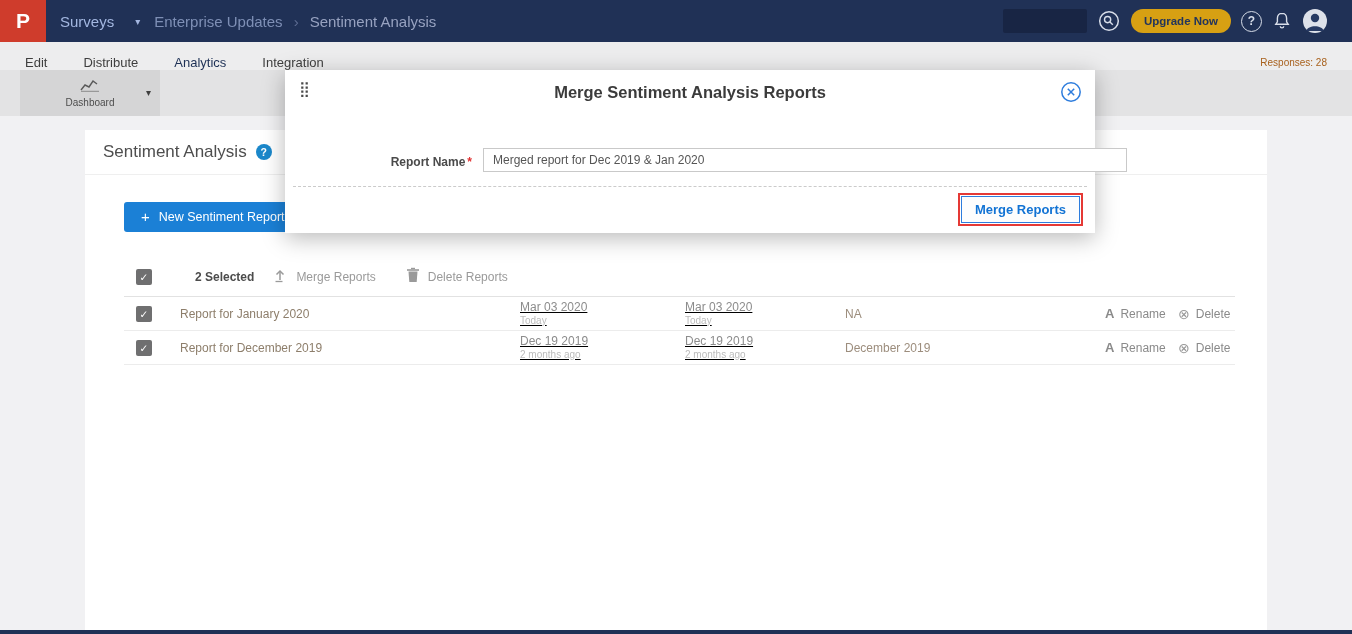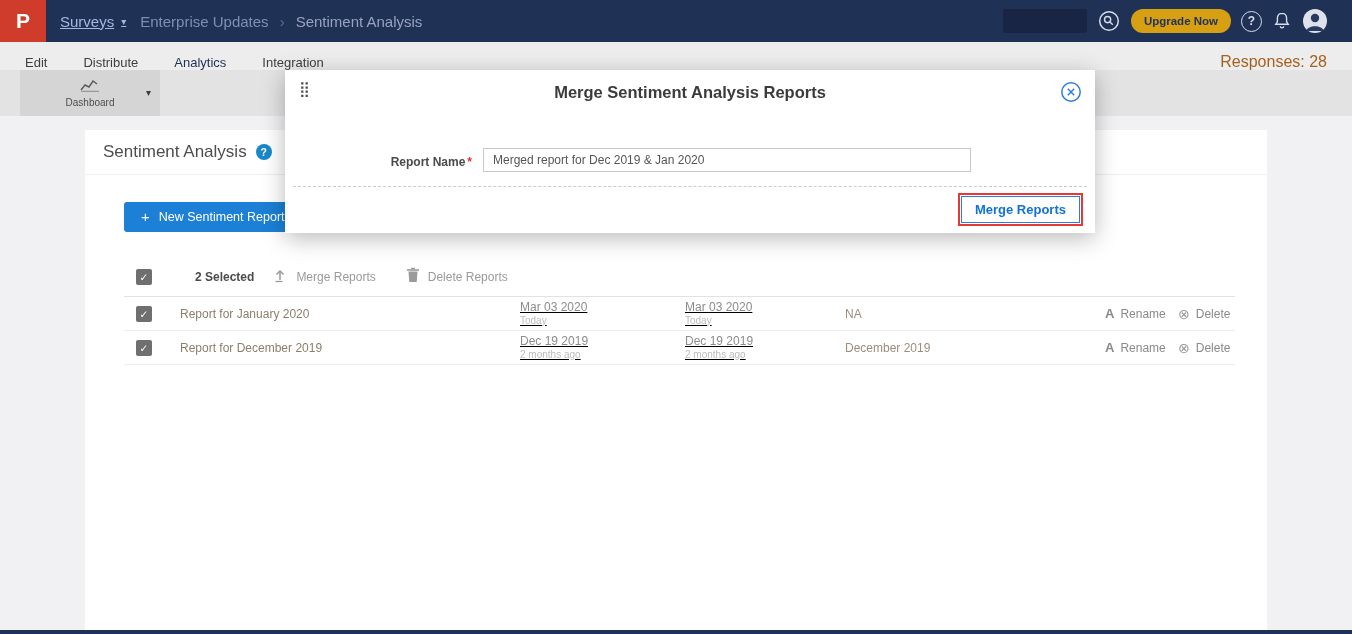--- a/index.html
+++ b/index.html
@@ -5,36 +5,36 @@
   * { box-sizing: border-box; }
   html,body { margin:0; padding:0; }
   body {
     position:relative; width:1352px; height:634px; overflow:hidden;
     background:#f1f1f3; font-family:"Liberation Sans", sans-serif;
   }
 
   
   .topbar { position:absolute; top:0; left:0; right:0; height:42px; background:#203156; display:flex; align-items:center; z-index:10; }
   .logo { width:46px; height:42px; background:#cf3c2c; color:#fff; font-size:21px; font-weight:bold; display:flex; align-items:center; justify-content:center; }
-  .product { display:flex; align-items:center; gap:7px; margin-left:14px; color:#a3b7e0; font-size:15px;text-decoration:underline; }
+  .product { display:flex; align-items:center; gap:21px; margin-left:14px; color:#a3b7e0; font-size:15px; }
   .product .caret { font-size:10px; color:#a3b7e0; }
   .crumbs { display:flex; align-items:center; gap:11px; margin-left:14px; font-size:15px; }
   .crumb-parent { color:#7e8fb5; }
   .crumb-sep { color:#5d6c92; }
   .crumb-current { color:#97a2c0; }
   .top-right { margin-left:auto; display:flex; align-items:center; gap:10px; padding-right:24px; }
   .searchbox { width:84px; height:24px; background:#182544; border-radius:2px; }
   .iconbtn { display:flex; align-items:center; justify-content:center; }
   .upgrade { background:#d7a013; color:#22345c; font-size:11.5px; font-weight:bold; padding:6px 13px; border-radius:13px; border:none; font-family:inherit; }
   .helpcircle { width:21px; height:21px; border:1.6px solid #d8dee9; border-radius:50%; color:#d8dee9; font-size:12px; font-weight:bold; display:flex; align-items:center; justify-content:center; }
 
   
   .subnav { position:absolute; top:42px; left:0; right:0; height:40px; background:#ededee; display:flex; align-items:center; padding:0 25px; gap:36px; font-size:13px; color:#3e3e3e; }
   .nav-item.active { color:#1d3055; text-decoration:underline; text-underline-offset:3px; }
-  .responses { margin-left:auto; font-size:16px; color:#a8611d; }
+  .responses { margin-left:auto; font-size:10px; color:#a8611d; }
 
   
   .toolbar { position:absolute; top:70px; left:0; right:0; height:46px; background:#e3e3e4; display:flex; padding-left:20px; }
   .tool-tile { width:140px; height:46px; display:flex; flex-direction:column; align-items:center; justify-content:center; gap:3px; position:relative; font-size:10px; color:#4d4d4d; }
   .tool-tile.selected { background:#d5d5d6; }
   .tool-caret { position:absolute; right:9px; top:17px; font-size:10px; color:#3f3f3f; }
   .tile2 { margin-left:12px; }
 
   
   .card { position:absolute; left:85px; right:85px; top:130px; bottom:4px; background:#fff; }
@@ -65,21 +65,21 @@
   .a-icon { font-size:13px; font-weight:bold; color:#8a8a8a; line-height:1; }
   .x-icon { font-size:14px; color:#999; line-height:1; }
 
   
   .modal { position:absolute; left:285px; top:70px; width:810px; height:163px; background:#fff; box-shadow:0 5px 22px rgba(0,0,0,.28); z-index:50; }
   .drag { position:absolute; left:14px; top:10px; font-size:15px; color:#4a4a4a; }
   .m-title { position:absolute; top:13px; left:0; right:0; text-align:center; font-size:16.5px; font-weight:bold; color:#3b3b3b; }
   .m-close { position:absolute; right:13px; top:11px; cursor:pointer; }
   .m-label { position:absolute; top:85px; left:0; width:187px; text-align:right; font-size:12px; font-weight:bold; color:#4a4a4a; }
   .m-label .req { color:#e03131; margin-left:2px; }
-  .m-input { position:absolute; top:78px; left:198px; width:488px; height:24px; border:1px solid #c9c9c9; font-family:"Liberation Sans",sans-serif; font-size:12px; color:#555; padding:0 9px; }
+  .m-input { position:absolute; top:78px; left:198px; width:644px; height:24px; border:1px solid #c9c9c9; font-family:"Liberation Sans",sans-serif; font-size:12px; color:#555; padding:0 9px; }
   .m-dash { position:absolute; top:116px; left:8px; right:8px; border-top:1px dashed #cbcbcb; }
   .m-btn-wrap { position:absolute; top:123px; right:12px; border:2px solid #e53935; padding:1px; }
   .m-btn { border:1px solid #2e7ddd; background:#fdfdfd; color:#1273d4; font-size:13px; font-weight:bold; padding:5px 13px; font-family:inherit; }
 
   .bottombar { position:absolute; left:0; right:0; bottom:0; height:4px; background:#203156; }
 </style>
 </head>
 <body>
 
 <div class="topbar">

